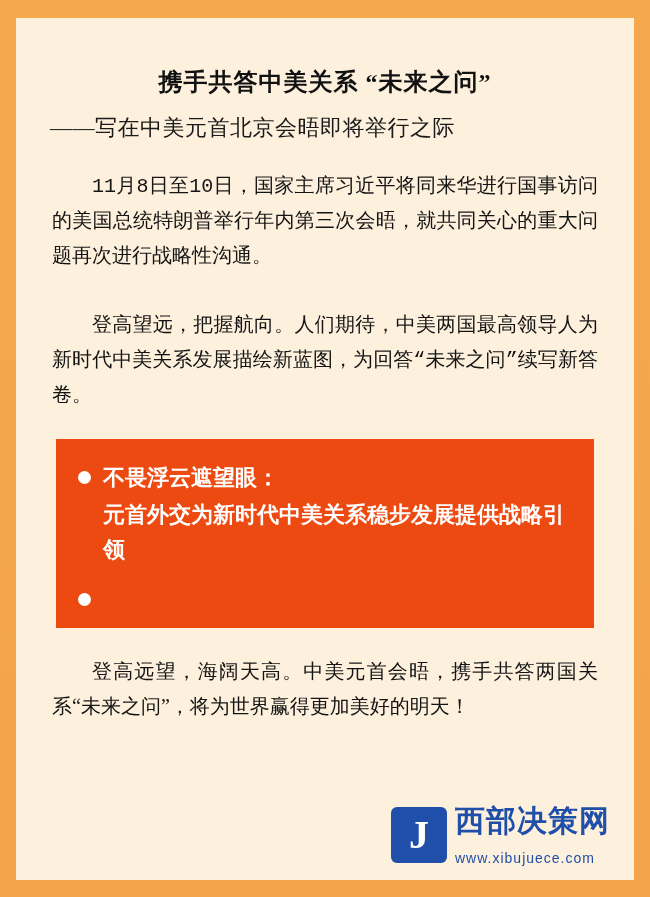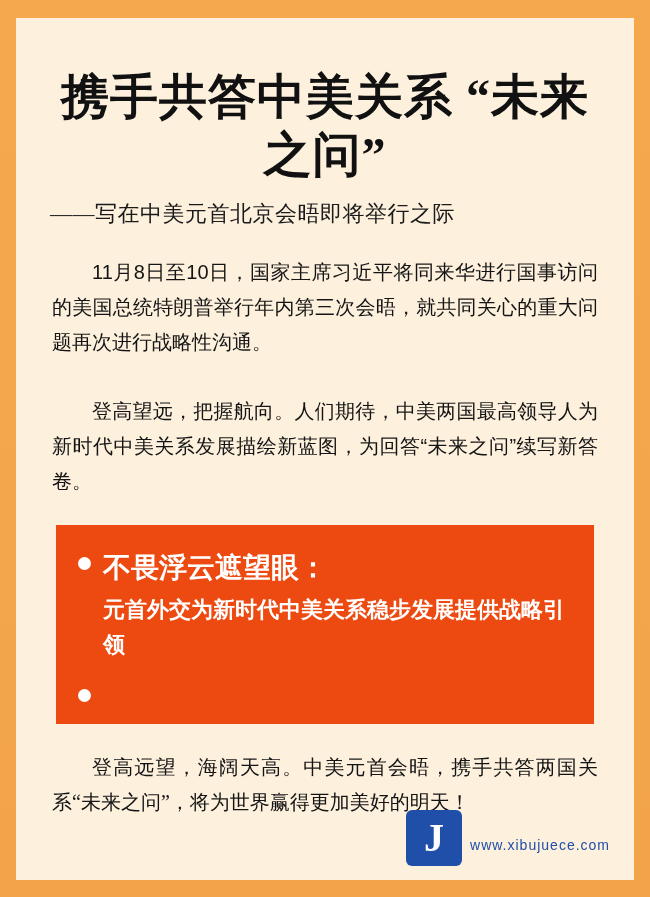--- a/index.html
+++ b/index.html
@@ -25,37 +25,37 @@
     position: relative;
     width: 618px;
     height: 862px;
     box-sizing: border-box;
     background: #fdf0dd;
     padding: 40px 34px 0 34px;
   }
   .title {
     font-family: "Liberation Serif", serif;
     font-weight: bold;
-    font-size: 48px;
+    font-size: 24px;
     line-height: 1.2;
     color: #111111;
     letter-spacing: 1px;
     text-align: center;
     margin: 10px 0 0 0;
   }
   .subtitle {
     font-family: "Liberation Serif", serif;
     font-size: 22px;
     color: #1a1a1a;
     text-align: left;
     margin: 16px 6px 0 0;
     letter-spacing: 0.5px;
   }
   .para {
-    font-family: Liberation Sans, sans-serif;
+    font-family: Liberation Mono, monospace;
     font-size: 20px;
     line-height: 1.75;
     color: #141414;
     text-align: justify;
     text-indent: 2em;
     margin: 34px 2px 0 2px;
   }
   .para.first {
     margin-top: 26px;
   }
@@ -80,21 +80,21 @@
     border-radius: 50%;
     background: #ffffff;
     margin: 10px 12px 0 4px;
   }
   .hl-text {
     flex: 1 1 auto;
   }
   .hl-head {
     font-family: "Liberation Serif", serif;
     font-weight: bold;
-    font-size: 28px;
+    font-size: 22px;
     color: #ffffff;
     line-height: 1.5;
   }
   .hl-body {
     font-family: "Liberation Serif", serif;
     font-weight: bold;
     font-size: 22px;
     color: #ffffff;
     line-height: 1.6;
     margin-top: 3px;
@@ -188,18 +188,19 @@
 
     </div>
 
     <p class="footer-para">登高远望，海阔天高。中美元首会晤，携手共答两国关系“未来之问”，将为世界赢得更加美好的明天！</p>
 
     <div class="logo">
       <div class="logo-mark">
         <div class="j">J</div>
       </div>
       <div class="logo-text">
+        <div class="logo-name">西部决策网</div>
         <div class="logo-url">www.xibujuece.com</div>
       </div>
     </div>
 
   </div>
 </div>
 
 </body></html>

